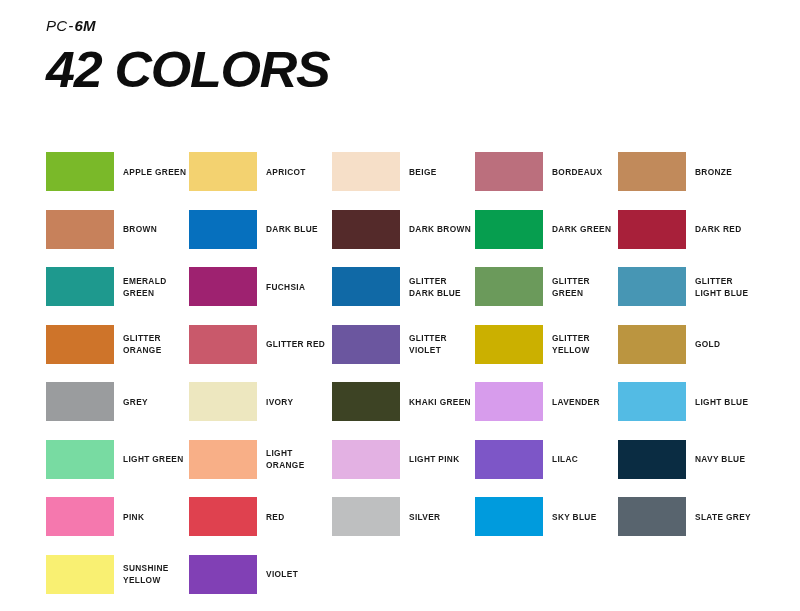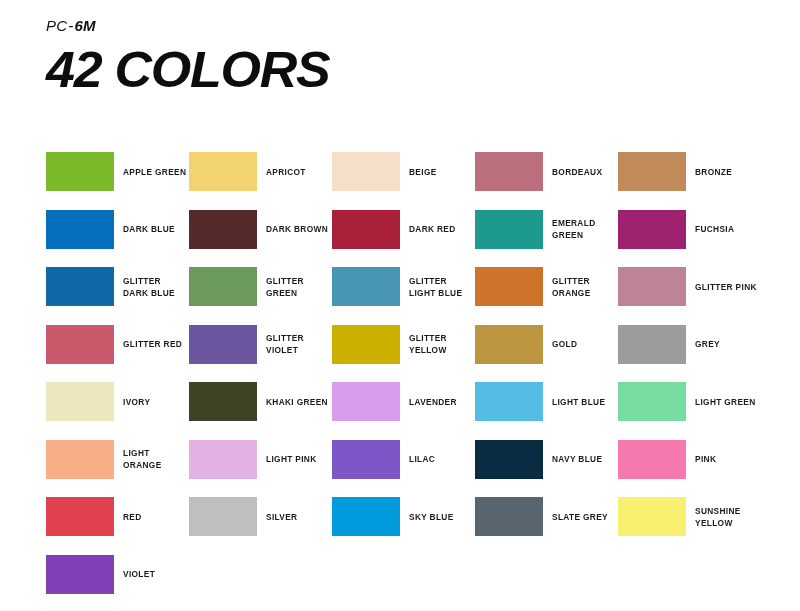--- a/index.html
+++ b/index.html
@@ -115,28 +115,36 @@
       </div>
       <div class="cell">
         <div class="chip" style="background-color: rgb(187, 111, 125);"></div>
         <div class="chip-label">BORDEAUX</div>
       </div>
       <div class="cell">
         <div class="chip" style="background-color: rgb(193, 138, 91);"></div>
         <div class="chip-label">BRONZE</div>
       </div>
       <div class="cell">
+        <div class="chip" style="background-color: rgb(199, 129, 91);"></div>
+        <div class="chip-label">BROWN</div>
+      </div>
+      <div class="cell">
         <div class="chip" style="background-color: rgb(6, 112, 190);"></div>
         <div class="chip-label">DARK BLUE</div>
       </div>
       <div class="cell">
         <div class="chip" style="background-color: rgb(84, 42, 42);"></div>
         <div class="chip-label">DARK BROWN</div>
       </div>
       <div class="cell">
+        <div class="chip" style="background-color: rgb(6, 158, 79);"></div>
+        <div class="chip-label">DARK GREEN</div>
+      </div>
+      <div class="cell">
         <div class="chip" style="background-color: rgb(168, 32, 58);"></div>
         <div class="chip-label">DARK RED</div>
       </div>
       <div class="cell">
         <div class="chip" style="background-color: rgb(30, 153, 142);"></div>
         <div class="chip-label">EMERALD GREEN</div>
       </div>
       <div class="cell">
         <div class="chip" style="background-color: rgb(158, 34, 112);"></div>
         <div class="chip-label">FUCHSIA</div>
@@ -151,24 +159,20 @@
       </div>
       <div class="cell">
         <div class="chip" style="background-color: rgb(71, 150, 180);"></div>
         <div class="chip-label">GLITTER LIGHT BLUE</div>
       </div>
       <div class="cell">
         <div class="chip" style="background-color: rgb(206, 116, 42);"></div>
         <div class="chip-label">GLITTER ORANGE</div>
       </div>
       <div class="cell">
-        <div class="chip" style="background-color: rgb(189, 131, 153);"></div>
-        <div class="chip-label">GLITTER PINK</div>
-      </div>
-      <div class="cell">
         <div class="chip" style="background-color: rgb(201, 89, 107);"></div>
         <div class="chip-label">GLITTER RED</div>
       </div>
       <div class="cell">
         <div class="chip" style="background-color: rgb(107, 86, 159);"></div>
         <div class="chip-label">GLITTER VIOLET</div>
       </div>
       <div class="cell">
         <div class="chip" style="background-color: rgb(203, 176, 0);"></div>
         <div class="chip-label">GLITTER YELLOW</div>

